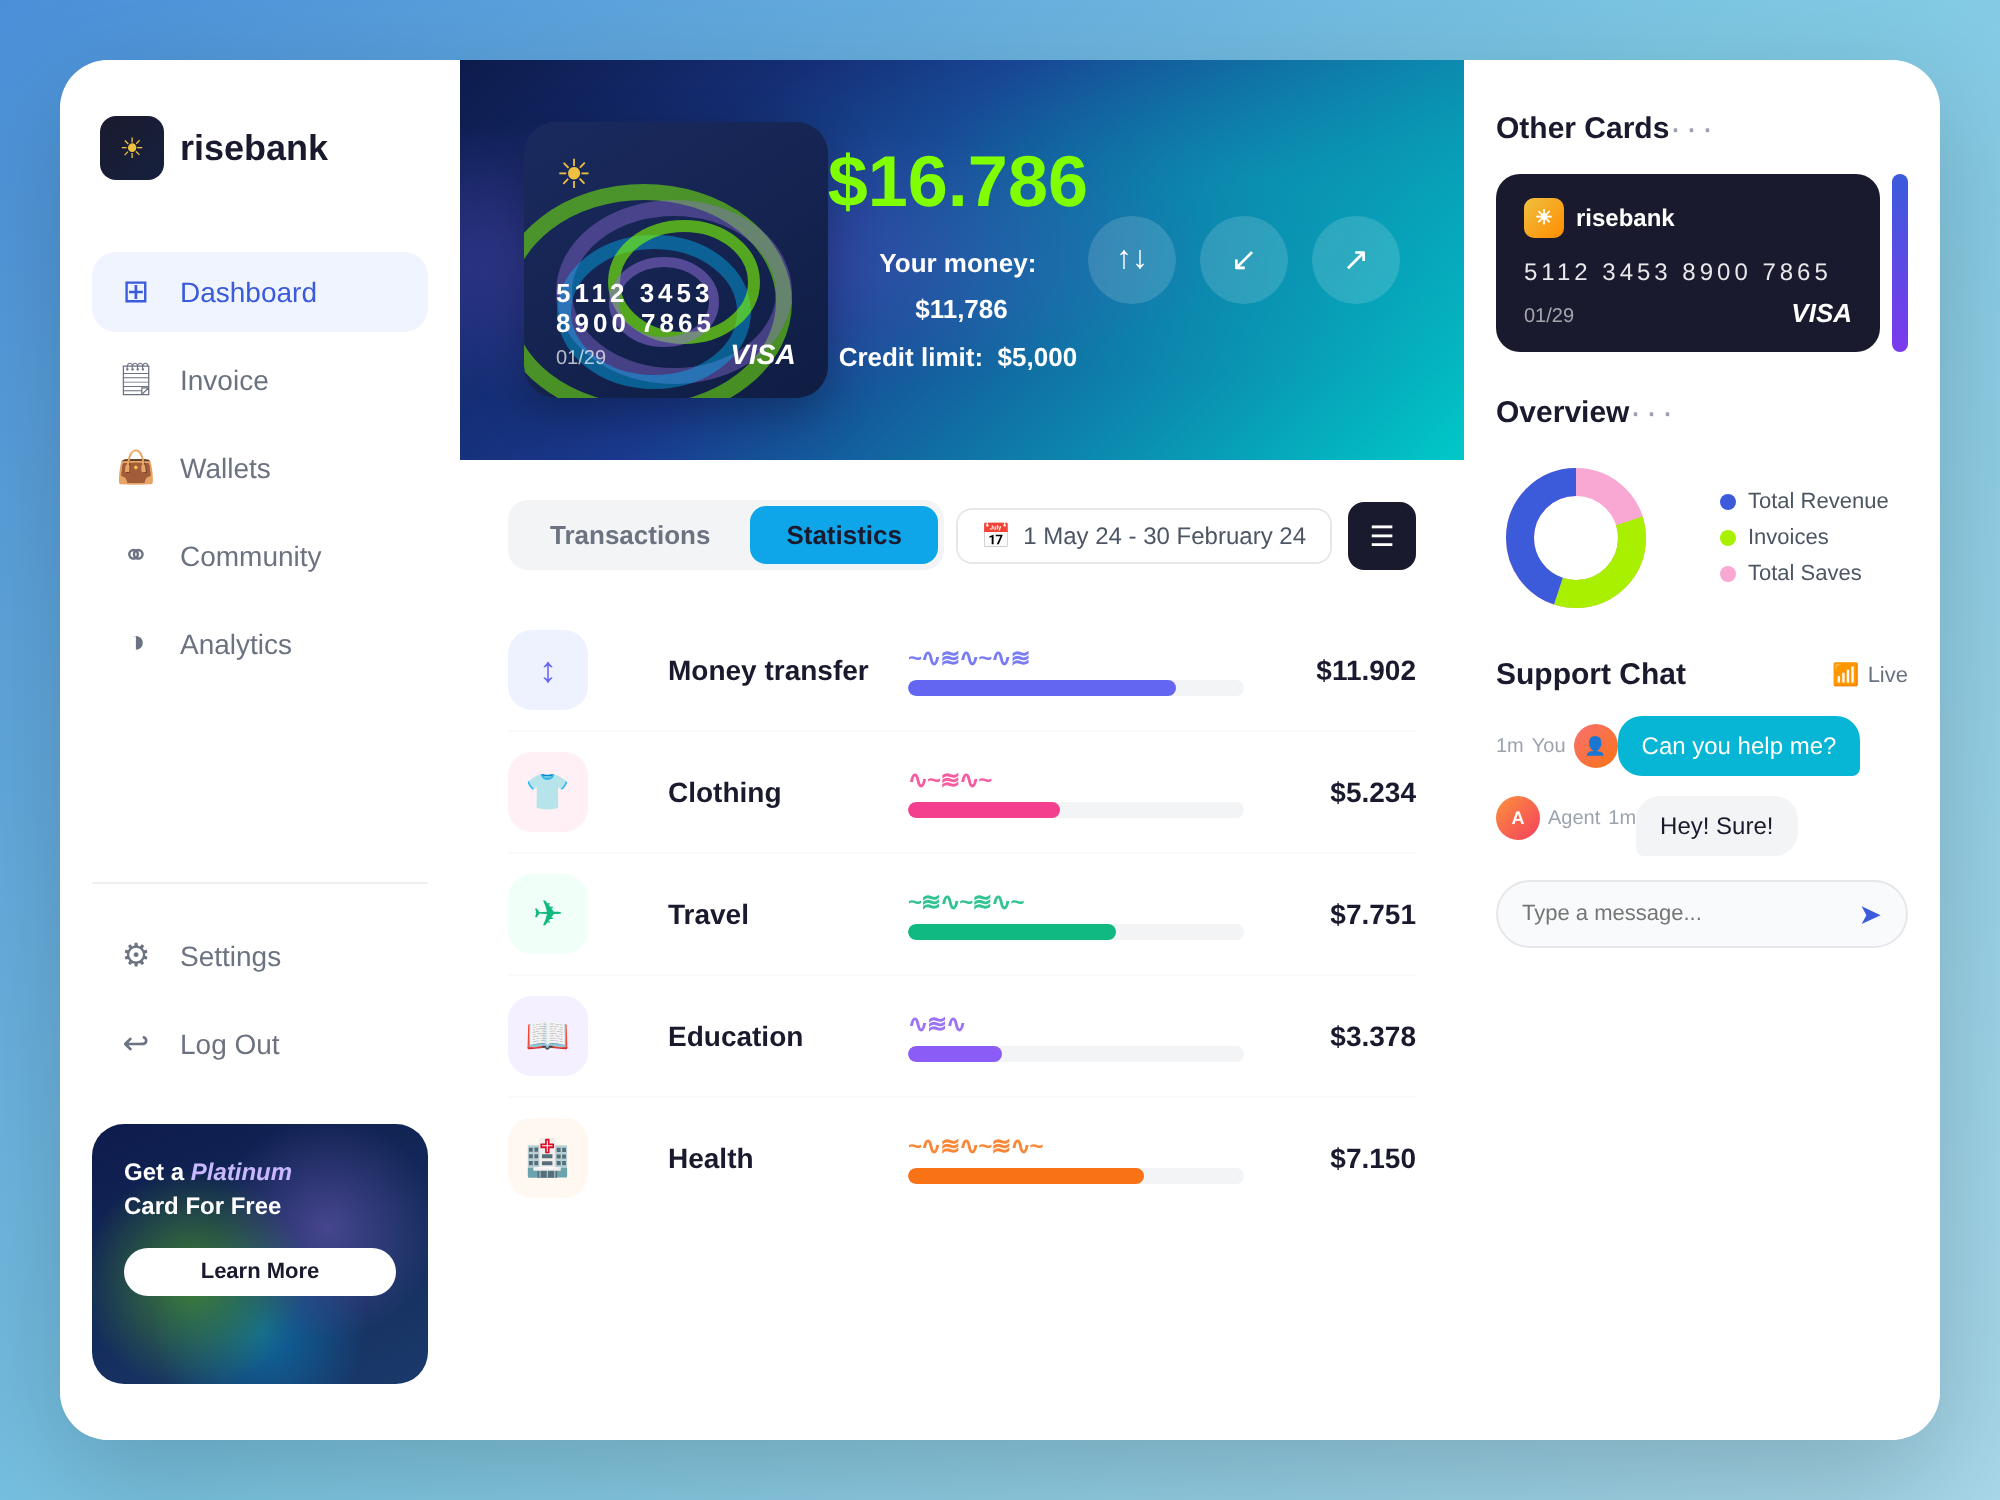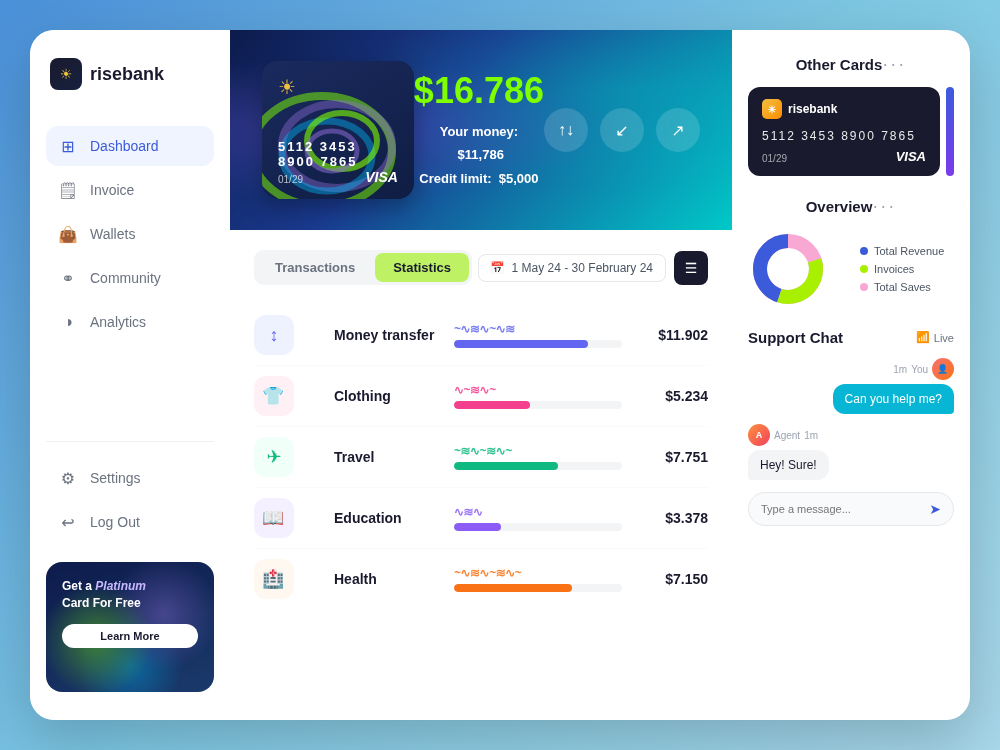--- a/index.html
+++ b/index.html
@@ -261,21 +261,21 @@
       padding: 7px 18px;
       border-radius: 8px;
       border: none;
       font-size: 13px;
       font-weight: 600;
       cursor: pointer;
       background: transparent;
       color: #6b7280;
     }
     .tab-btn.active {
-      background: #bef264;
+      background: #0ea5e9;
       color: #1a1a2e;
     }
     .date-filter-btn {
       display: flex;
       align-items: center;
       gap: 6px;
       padding: 6px 12px;
       border: 1px solid #e5e7eb;
       border-radius: 8px;
       background: #fff;
@@ -359,21 +359,21 @@
       flex-shrink: 0;
     }
     .panel-section-title {
       font-size: 15px;
       font-weight: 700;
       color: #1a1a2e;
     }
     .panel-header {
       display: flex;
       align-items: center;
-      justify-content: center;
+      justify-content: flex-start;
       margin-bottom: 12px;
     }
     .more-btn {
       background: none;
       border: none;
       cursor: pointer;
       color: #9ca3af;
       font-size: 18px;
       letter-spacing: 2px;
     }
@@ -473,21 +473,20 @@
       color: #6b7280;
     }
     .chat-messages {
       display: flex;
       flex-direction: column;
       gap: 10px;
       margin-bottom: 12px;
     }
     .chat-msg {
       display: flex;
-      flex-direction: column;
     }
     .chat-msg.user { align-items: flex-end; }
     .chat-msg.agent { align-items: flex-start; }
     .msg-meta {
       font-size: 10px;
       color: #9ca3af;
       margin-bottom: 4px;
       display: flex;
       align-items: center;
       gap: 4px;

